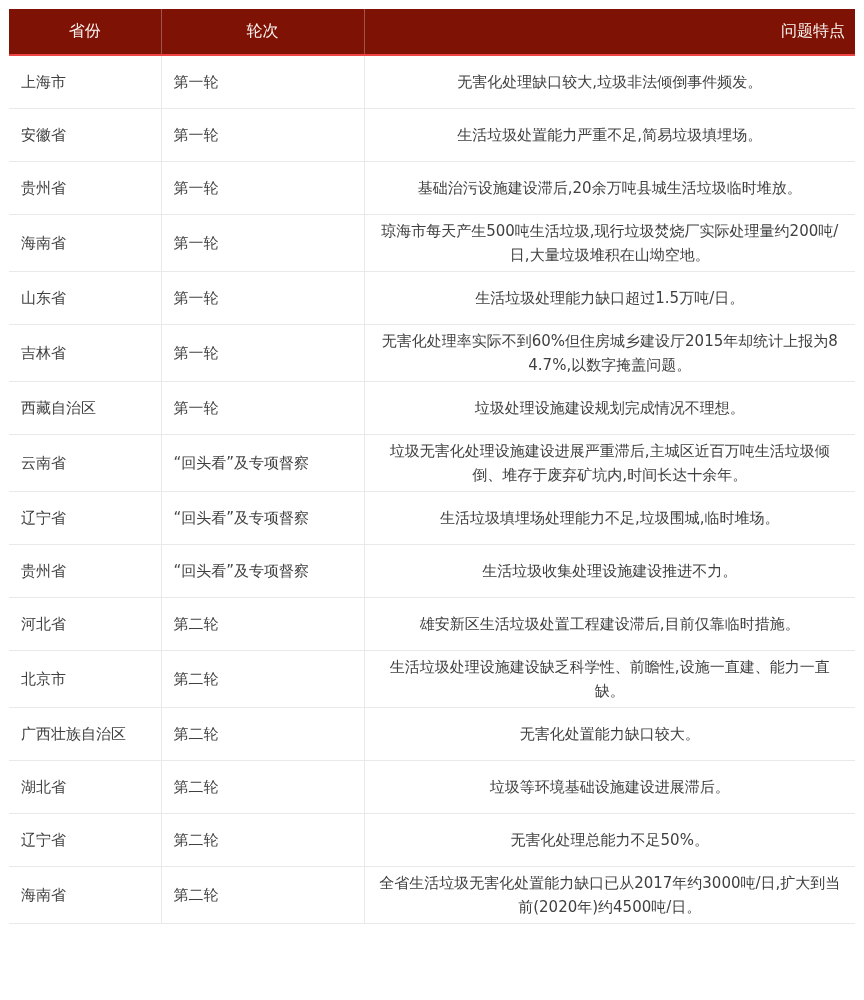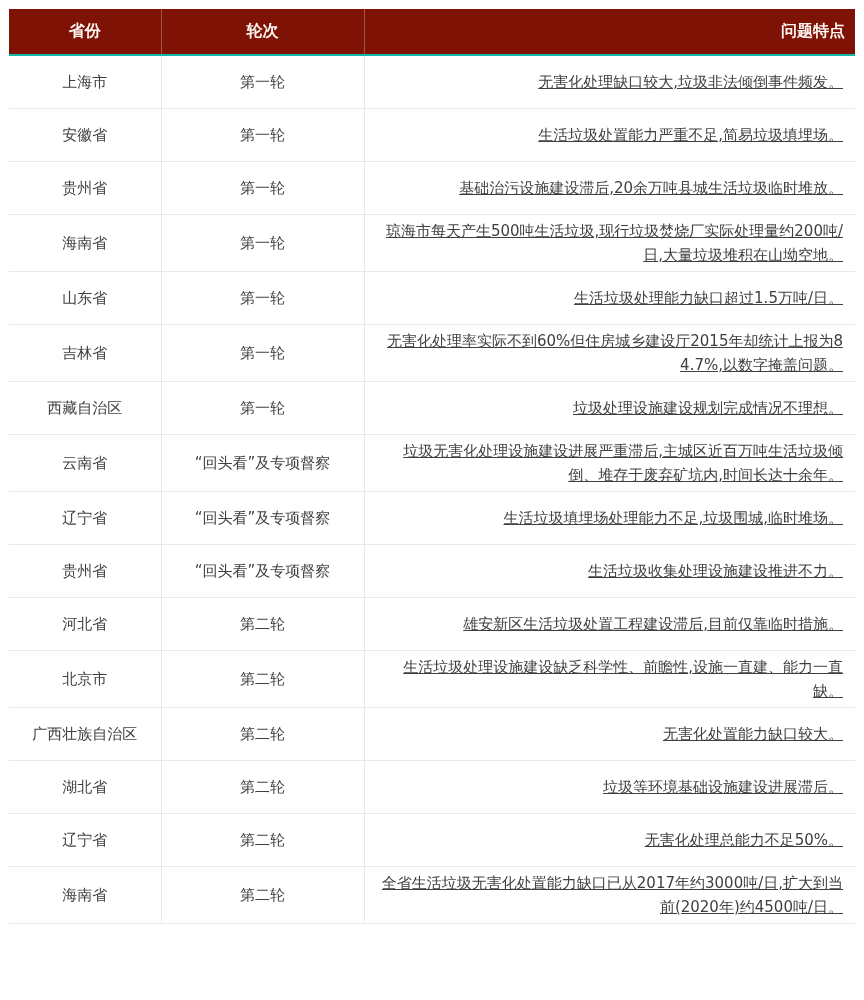--- a/index.html
+++ b/index.html
@@ -22,45 +22,45 @@
     table-layout: fixed;
   }
   col.c-province { width: 152px; }
   col.c-round    { width: 203px; }
   col.c-issue    { width: 491px; }
 
   table.gov-table thead th {
     background: #7d1205;
     color: #fdf6f2;
     font-size: 16px;
-    font-weight: bold;
+    font-weight: normal;
     height: 45px;
     padding: 0 10px;
     text-align: center;
     vertical-align: middle;
     border-right: 1px solid rgba(255,255,255,0.28);
-    border-bottom: 2px solid #14b8a6;
+    border-bottom: 2px solid #ef4444;
   }
   table.gov-table thead th:last-child { border-right: none; text-align: right; }
 
   table.gov-table tbody td {
     font-size: 15px;
     color: #3f3f3f;
     line-height: 24px;
     height: 44px;
     padding: 4px 12px;
     vertical-align: middle;
     border-bottom: 1px solid #e9e9e9;
     border-right: 1px solid #e9e9e9;
     background: #ffffff;
     word-break: break-all;
   }
   table.gov-table tbody td:last-child { border-right: none; }
-  td.cell-province, td.cell-round { text-align: center; }
-  td.cell-issue { text-align: right; text-decoration: underline; }
+  td.cell-province, td.cell-round { text-align: left; }
+  td.cell-issue { text-align: center; }
 </style>
 </head>
 <body>
 
 <div class="page">
   <table class="gov-table">
     <colgroup>
       <col class="c-province">
       <col class="c-round">
       <col class="c-issue">

